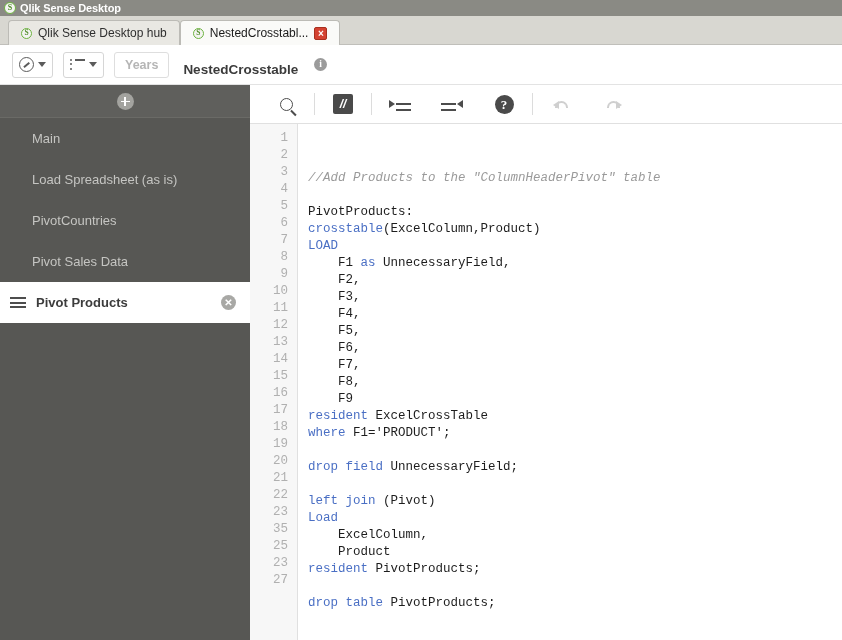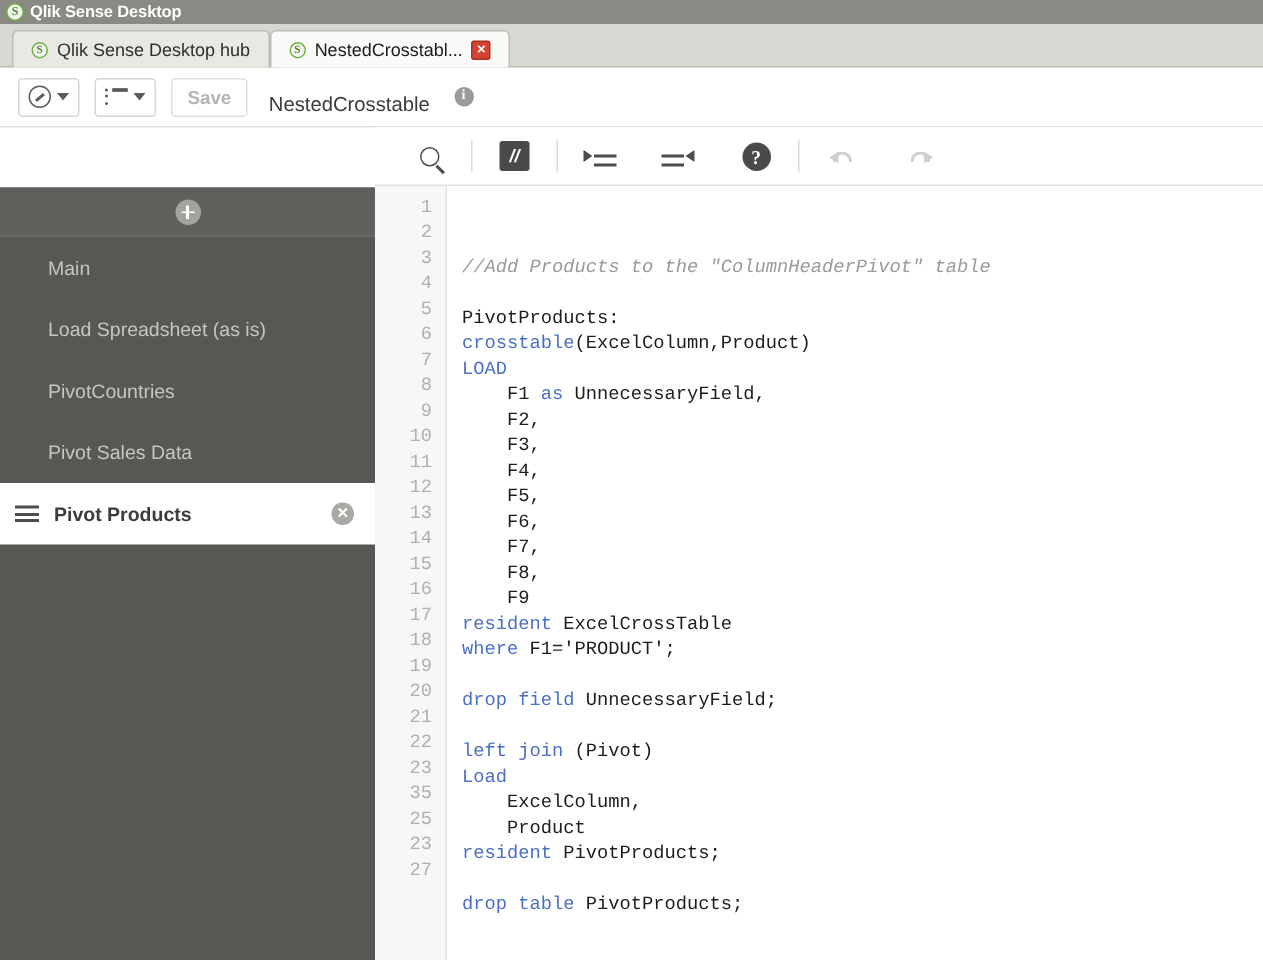--- a/index.html
+++ b/index.html
@@ -179,21 +179,21 @@
     border: 1px solid #dedede;
     border-radius: 3px;
     background: #ffffff;
     color: #b5b5b5;
     font-size: 12.5px;
     font-weight: bold;
     box-sizing: border-box;
   }
   .app-title {
     font-size: 13.5px;
-    font-weight: normal;
+    font-weight: bold;
     color: #3b3b3b;
     margin-left: 4px;
     margin-top: 9px;
   }
   .info-icon {
     width: 13px; height: 13px;
     border-radius: 50%;
     background: #9b9b9b;
     color: #ffffff;
     font-size: 9.5px;
@@ -210,21 +210,20 @@
     height: 555px;
   }
 
   
   .sidebar {
     width: 250px;
     background: #575754;
     flex: 0 0 250px;
     display: flex;
     flex-direction: column;
-    margin-top: 40px;
   }
   .sidebar-add {
     height: 32px;
     display: flex;
     align-items: center;
     justify-content: center;
     background: #5f5f5c;
     border-bottom: 1px solid #6a6a66;
   }
   .plus-circle {
@@ -420,21 +419,21 @@
       <span class="listicon">
         <b></b>
           <b></b>
           <b></b>
           <i></i>
           <i></i>
           <i></i>
       </span>
       <span class="caret-dn"></span>
     </div>
-    <div class="save-btn">Save</div>
+    <div class="save-btn">Years</div>
     <div class="app-title">NestedCrosstable</div>
     <div class="info-icon">i</div>
   </div>
 
   <div class="body">
 
     <div class="sidebar">
       <div class="sidebar-add">
         <span class="plus-circle"></span>
       </div>

